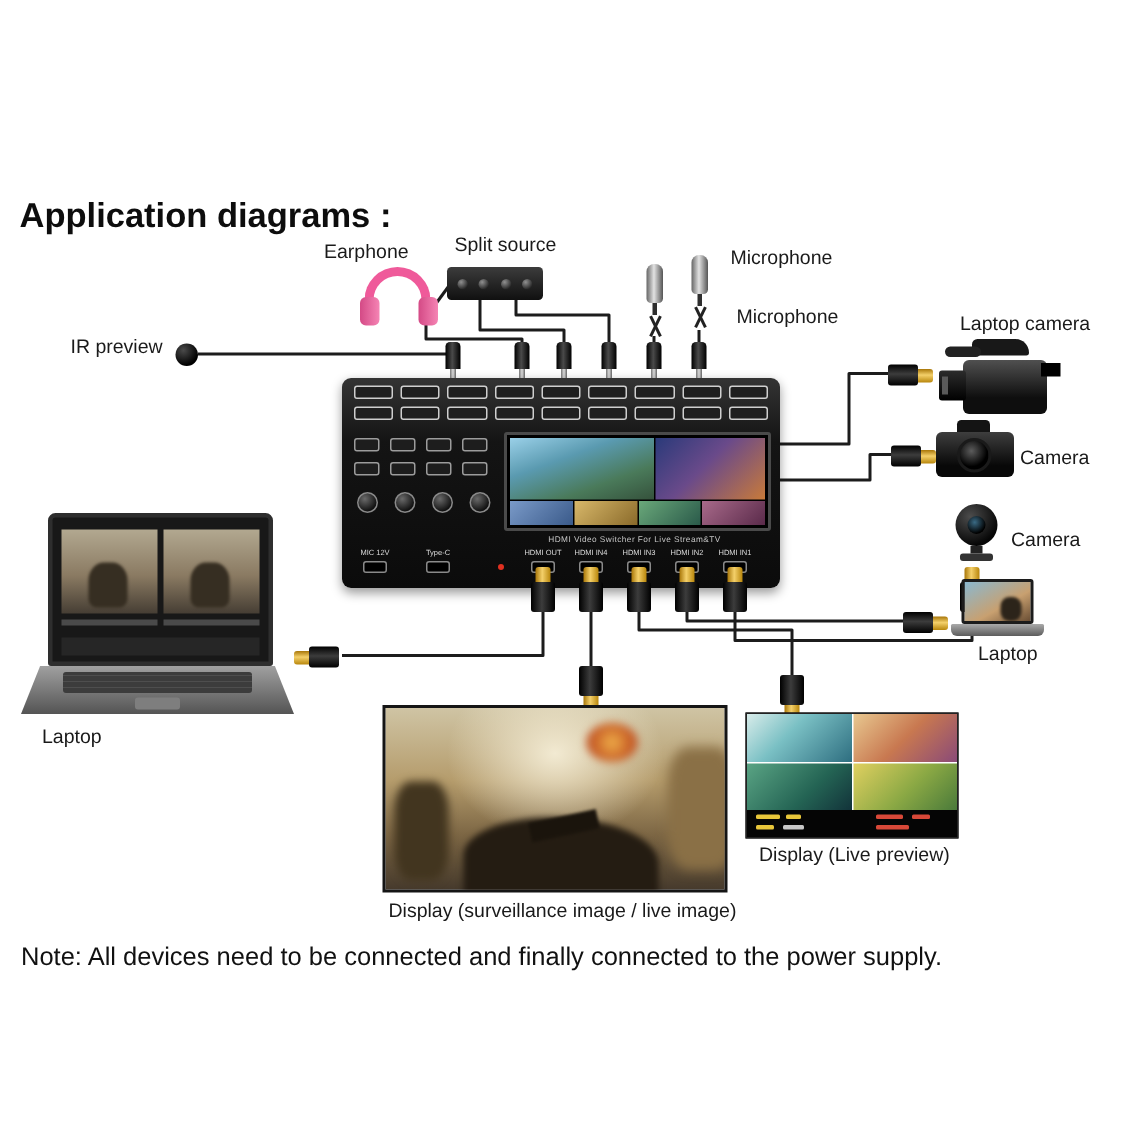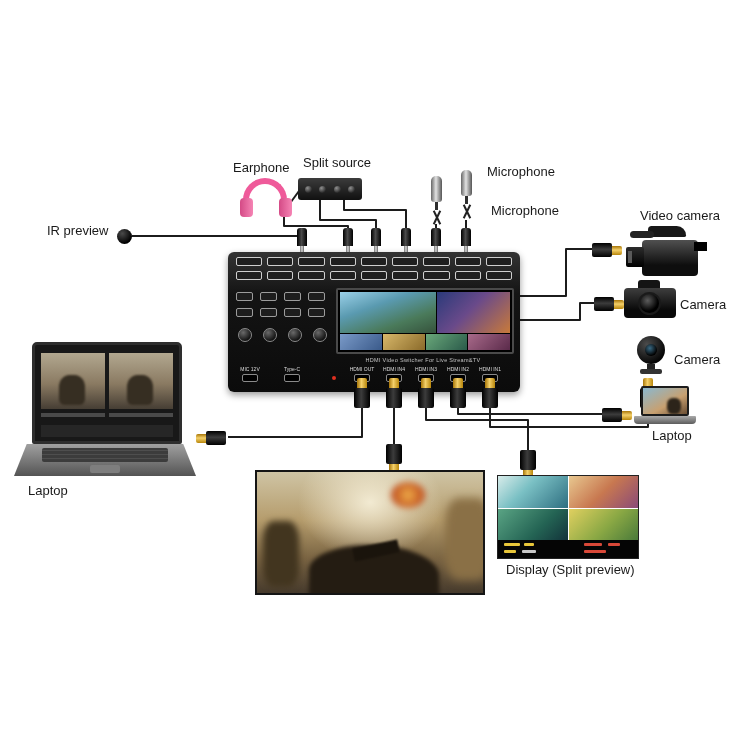--- a/index.html
+++ b/index.html
@@ -111,20 +111,21 @@
   .q3{background:linear-gradient(135deg,#5aa484 0%,#246454 60%,#12333a 100%);}
   .q4{background:linear-gradient(135deg,#e0d060 0%,#8aa844 55%,#4a7a3a 100%);}
   .dispSplit .sbar{position:relative;height:18px;background:#050505;}
   .dispSplit .sbar i{position:absolute;display:block;height:3px;border-radius:1px;}
 </style>
 </head>
 <body>
 
 <div class="canvas">
 
+  <div class="title">Application diagrams :</div>
 
   <svg class="wires" width="750" height="750">
     <polyline points="132,236 300,236"></polyline>
     <polyline points="288,206 299,191"></polyline>
     <polyline points="284,212 284,226 348,226 348,234"></polyline>
     <polyline points="320,199 320,220 376,220 376,234"></polyline>
     <polyline points="344,199 344,210 406,210 406,234"></polyline>
     <polyline points="436,224 436,234"></polyline>
     <polyline points="466,220 466,234"></polyline>
     <polyline points="520,296 566,296 566,249 592,249"></polyline>
@@ -377,25 +378,27 @@
       <i style="left:6px;top:3px;width:16px;background:#e8c63a"></i>
       <i style="left:26px;top:3px;width:10px;background:#e8c63a"></i>
       <i style="left:6px;top:10px;width:12px;background:#e8c63a"></i>
       <i style="left:24px;top:10px;width:14px;background:#c8c8c8"></i>
       <i style="left:86px;top:3px;width:18px;background:#d84838"></i>
       <i style="left:110px;top:3px;width:12px;background:#d84838"></i>
       <i style="left:86px;top:10px;width:22px;background:#d84838"></i>
     </div>
   </div>
 
-  <div class="lbl" style="left:233px;top:160px">Earphone</div>
+  <div class="lbl" style="left:216px;top:160px">Earphone</div>
   <div class="lbl" style="left:303px;top:155px">Split source</div>
   <div class="lbl" style="left:487px;top:164px">Microphone</div>
   <div class="lbl" style="left:491px;top:203px">Microphone</div>
   <div class="lbl" style="left:47px;top:223px">IR preview</div>
-  <div class="lbl" style="left:640px;top:208px">Video camera</div>
+  <div class="lbl" style="left:640px;top:208px">Laptop camera</div>
   <div class="lbl" style="left:680px;top:297px">Camera</div>
   <div class="lbl" style="left:674px;top:352px">Camera</div>
   <div class="lbl" style="left:652px;top:428px">Laptop</div>
   <div class="lbl" style="left:28px;top:483px">Laptop</div>
-  <div class="lbl" style="left:506px;top:562px">Display (Split preview)</div>
-
+  <div class="lbl" style="left:259px;top:599px">Display (surveillance image / live image)</div>
+  <div class="lbl" style="left:506px;top:562px">Display (Live preview)</div>
+
+  <div class="note">Note: All devices need to be connected and finally connected to the power supply.</div>
 </div>
 
 </body></html>

